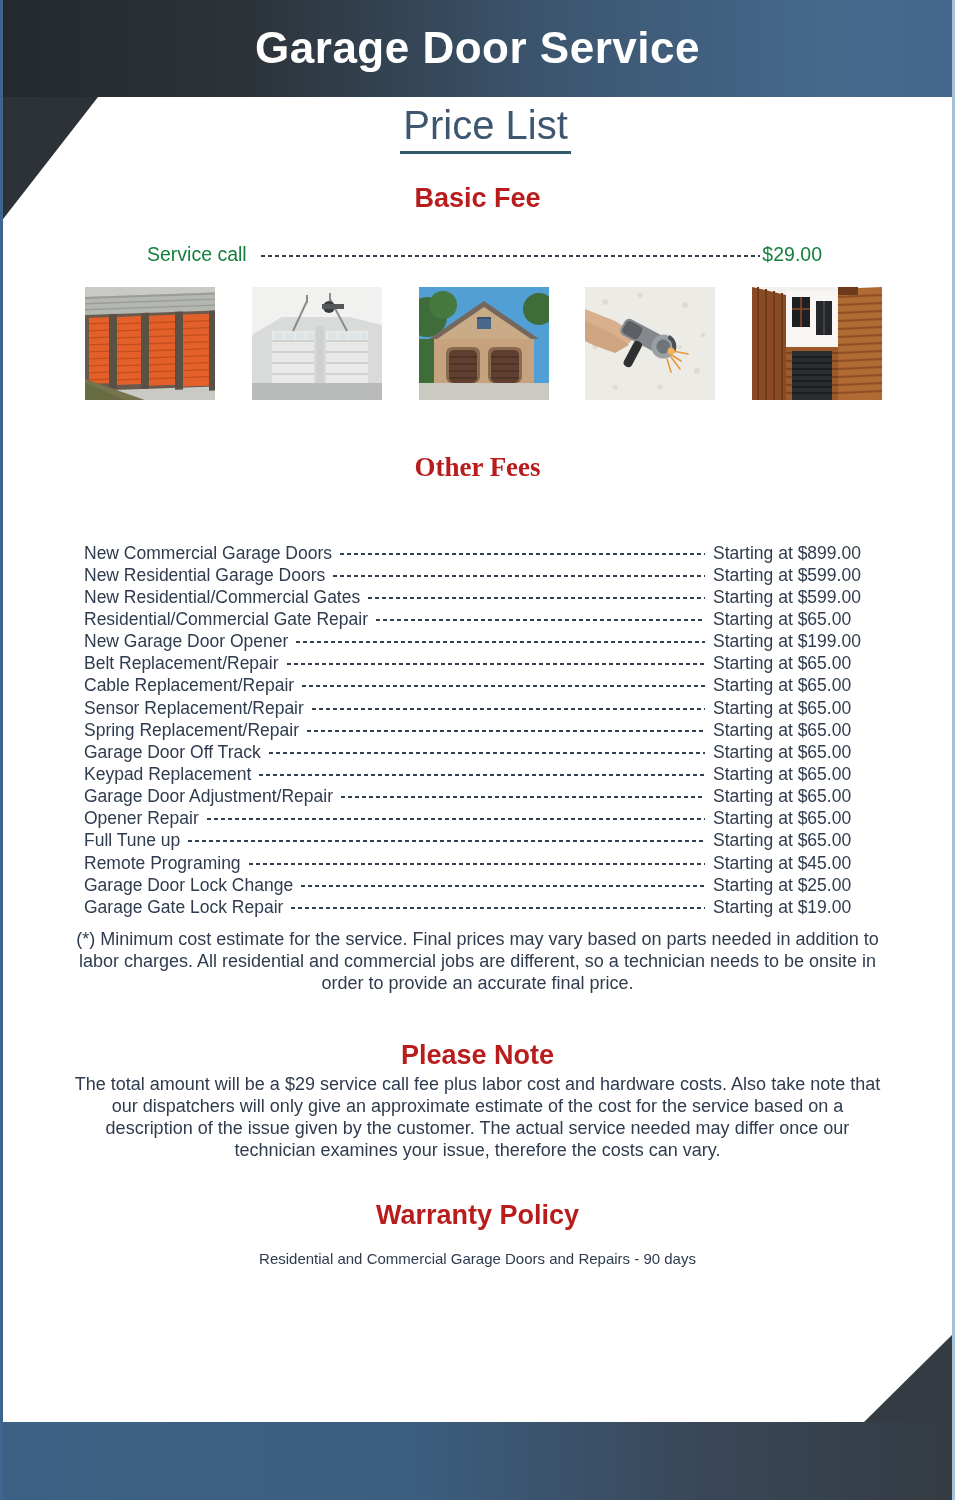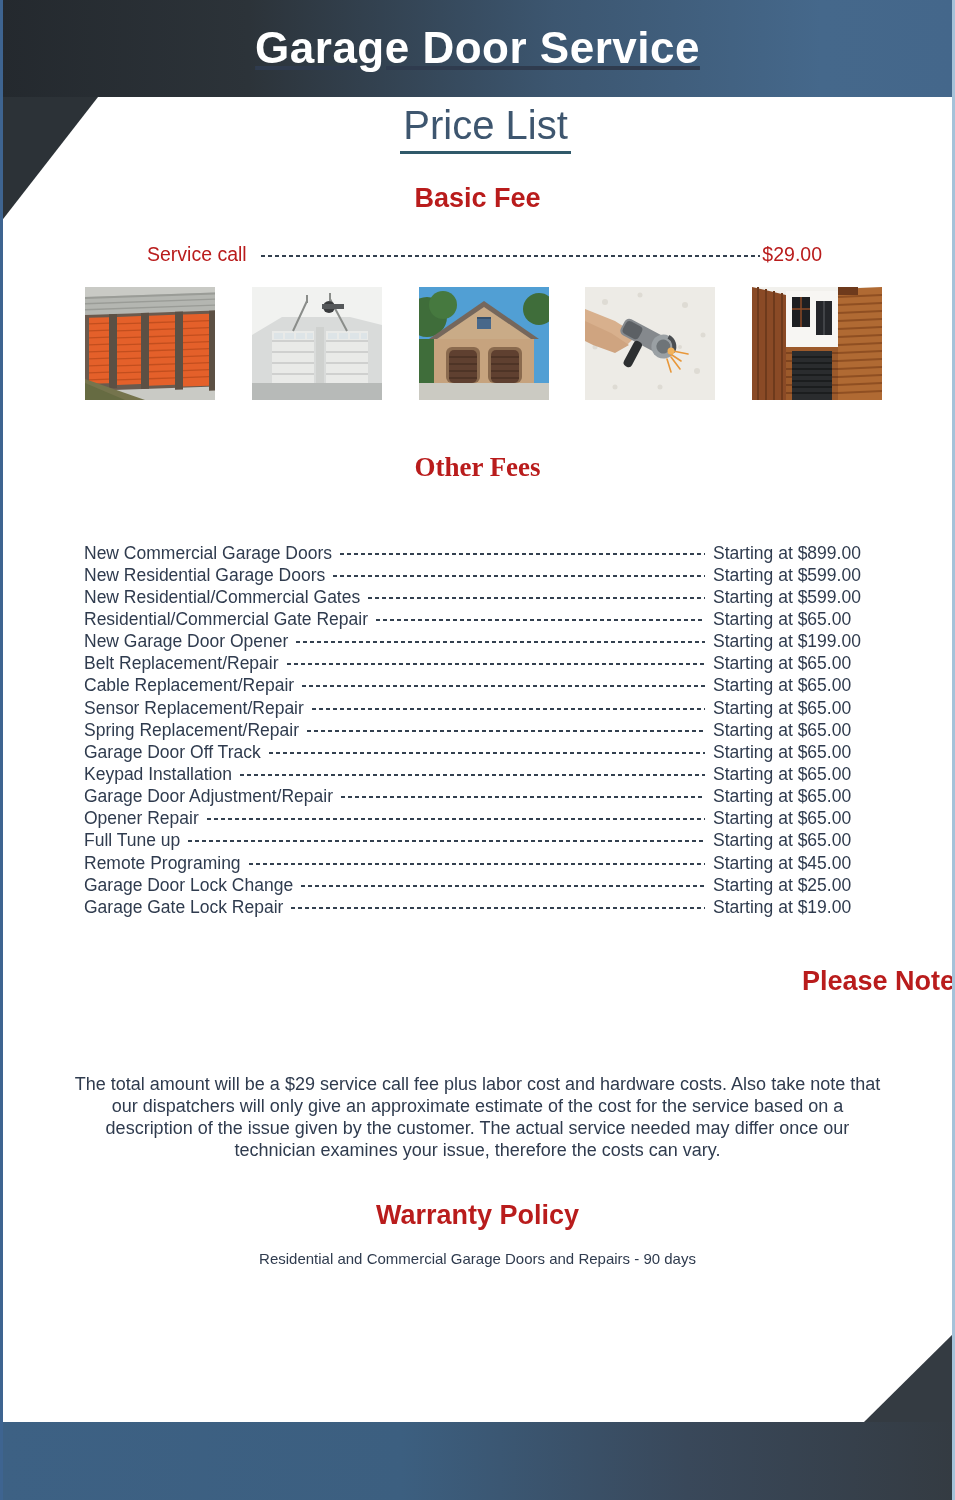--- a/index.html
+++ b/index.html
@@ -6,21 +6,21 @@
   .page{
     position:relative;width:955px;height:1500px;margin:0 auto;
     background:#ffffff;overflow:hidden;
     font-family:"Liberation Sans","DejaVu Sans",sans-serif;
     color:#2f3b4e;
   }
   
   .header-band{
     position:absolute;top:0;left:0;width:955px;height:97px;
     background:linear-gradient(90deg,#24292e 0%,#2c3339 26%,#3c5670 58%,#45688b 86%,#44678b 100%);
-    display:flex;align-items:center;justify-content:center;text-decoration:underline;
+    display:flex;align-items:center;justify-content:center;
   }
   .header-title{
     color:#ffffff;font-size:44px;font-weight:bold;letter-spacing:.5px;
     margin-top:-2px;
   }
   .corner-tl{
     position:absolute;top:97px;left:0;width:98px;height:126px;
     background:#2c3237;
     clip-path:polygon(0 0,100% 0,0 100%);
   }
@@ -43,27 +43,27 @@
   .subtitle span{
     display:inline-block;font-size:40px;color:#3e566f;
     border-bottom:3px solid #30596a;padding:0 3px 3px 3px;
   }
   .h-green{
     position:absolute;left:0;width:100%;text-align:center;
     font-size:27px;font-weight:bold;color:#b91c1c;
   }
   .h-basic{top:183px;}
   .h-other{top:452px;font-family:Liberation Serif, serif;}
-  .h-note{top:966px;text-align:right;}
+  .h-note{top:1040px;}
   .h-warranty{top:1200px;}
 
   
   .service-row{
     position:absolute;top:243px;left:147px;right:133px;
-    display:flex;align-items:flex-start;font-size:19.5px;color:#b91c1c;
+    display:flex;align-items:flex-start;font-size:19.5px;color:#15803d;
   }
   .service-row .leader{margin:2px 2px 0 14px;}
   .leader{
     flex:1;height:2px;align-self:center;
     background:repeating-linear-gradient(90deg,#33404f 0 4px,transparent 4px 7px);
   }
   .fee-list{
     position:absolute;top:524px;left:84px;right:74px;margin-top:18px;
   }
   .fee-row{
@@ -305,21 +305,21 @@
         <span>Spring Replacement/Repair</span>
         <span class="leader"></span>
         <span class="fee-price">Starting at $65.00</span>
       </div>
     <div class="fee-row">
         <span>Garage Door Off Track</span>
         <span class="leader"></span>
         <span class="fee-price">Starting at $65.00</span>
       </div>
     <div class="fee-row">
-        <span>Keypad Installation</span>
+        <span>Keypad Replacement</span>
         <span class="leader"></span>
         <span class="fee-price">Starting at $65.00</span>
       </div>
     <div class="fee-row">
         <span>Garage Door Adjustment/Repair</span>
         <span class="leader"></span>
         <span class="fee-price">Starting at $65.00</span>
       </div>
     <div class="fee-row">
         <span>Opener Repair</span>
@@ -341,20 +341,21 @@
         <span class="leader"></span>
         <span class="fee-price">Starting at $25.00</span>
       </div>
     <div class="fee-row">
         <span>Garage Gate Lock Repair</span>
         <span class="leader"></span>
         <span class="fee-price">Starting at $19.00</span>
       </div>
   </div>
 
+  <div class="para footnote">(*) Minimum cost estimate for the service. Final prices may vary based on parts needed in addition to labor charges. All residential and commercial jobs are different, so a technician needs to be onsite in order to provide an accurate final price.</div>
 
   <div class="h-green h-note">Please Note</div>
   <div class="para note-body">The total amount will be a $29 service call fee plus labor cost and hardware costs. Also take note that our dispatchers will only give an approximate estimate of the cost for the service based on a description of the issue given by the customer. The actual service needed may differ once our technician examines your issue, therefore the costs can vary.</div>
 
   <div class="h-green h-warranty">Warranty Policy</div>
   <div class="para warranty-body">Residential and Commercial Garage Doors and Repairs - 90 days</div>
 
   <div class="corner-br"></div>
   <div class="bottom-band"></div>
 

